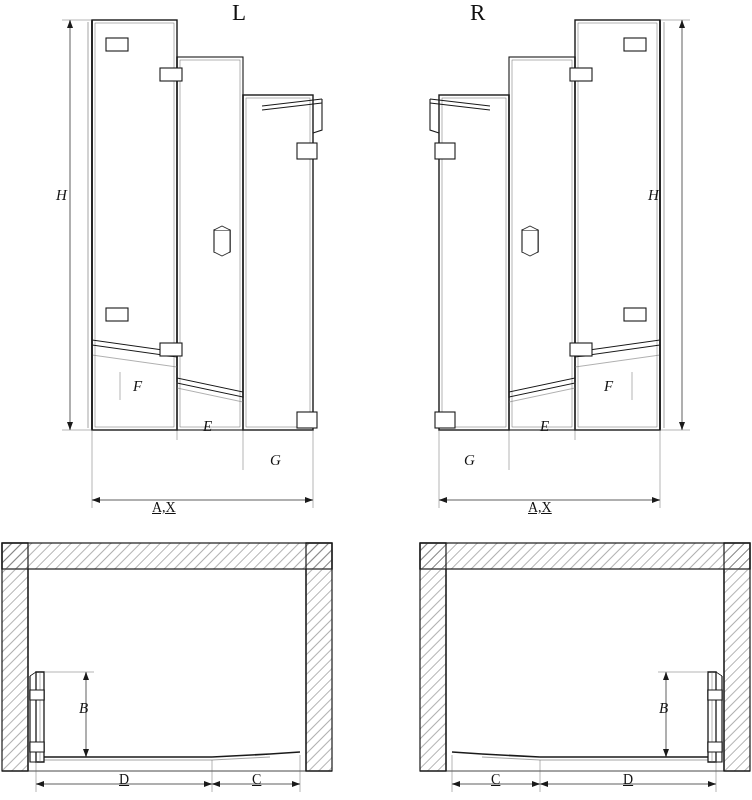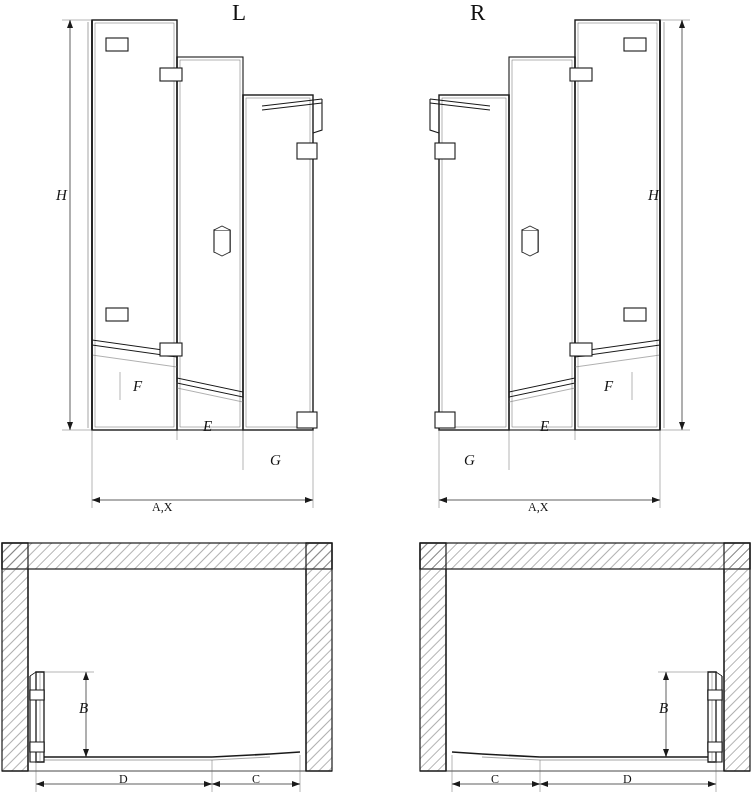--- a/index.html
+++ b/index.html
@@ -4,21 +4,21 @@
 <style>
   html,body{margin:0;padding:0;background:#ffffff;}
   body{width:752px;height:800px;position:relative;overflow:hidden;
        font-family:"Liberation Serif",serif;color:#1a1a1a;}
   #sheet{position:absolute;left:0;top:0;width:752px;height:800px;}
   svg{display:block;}
   .lbl{position:absolute;font-family:"Liberation Serif",serif;color:#111;}
   .italic{font-style:italic;}
   .big{font-size:23px;}
   .mid{font-size:15px;}
-  .dim{font-size:12px;}
+  .dim{font-size:14px;text-decoration:underline;}
 </style>
 </head>
 <body>
 
 <div id="sheet">
 
 <svg width="752" height="800" viewBox="0 0 752 800">
   <defs>
     <pattern id="hatch" width="7" height="7" patternTransform="rotate(45)" patternUnits="userSpaceOnUse">
       <line x1="0" y1="0" x2="0" y2="7" stroke="#555555" stroke-width="0.9"></line>

